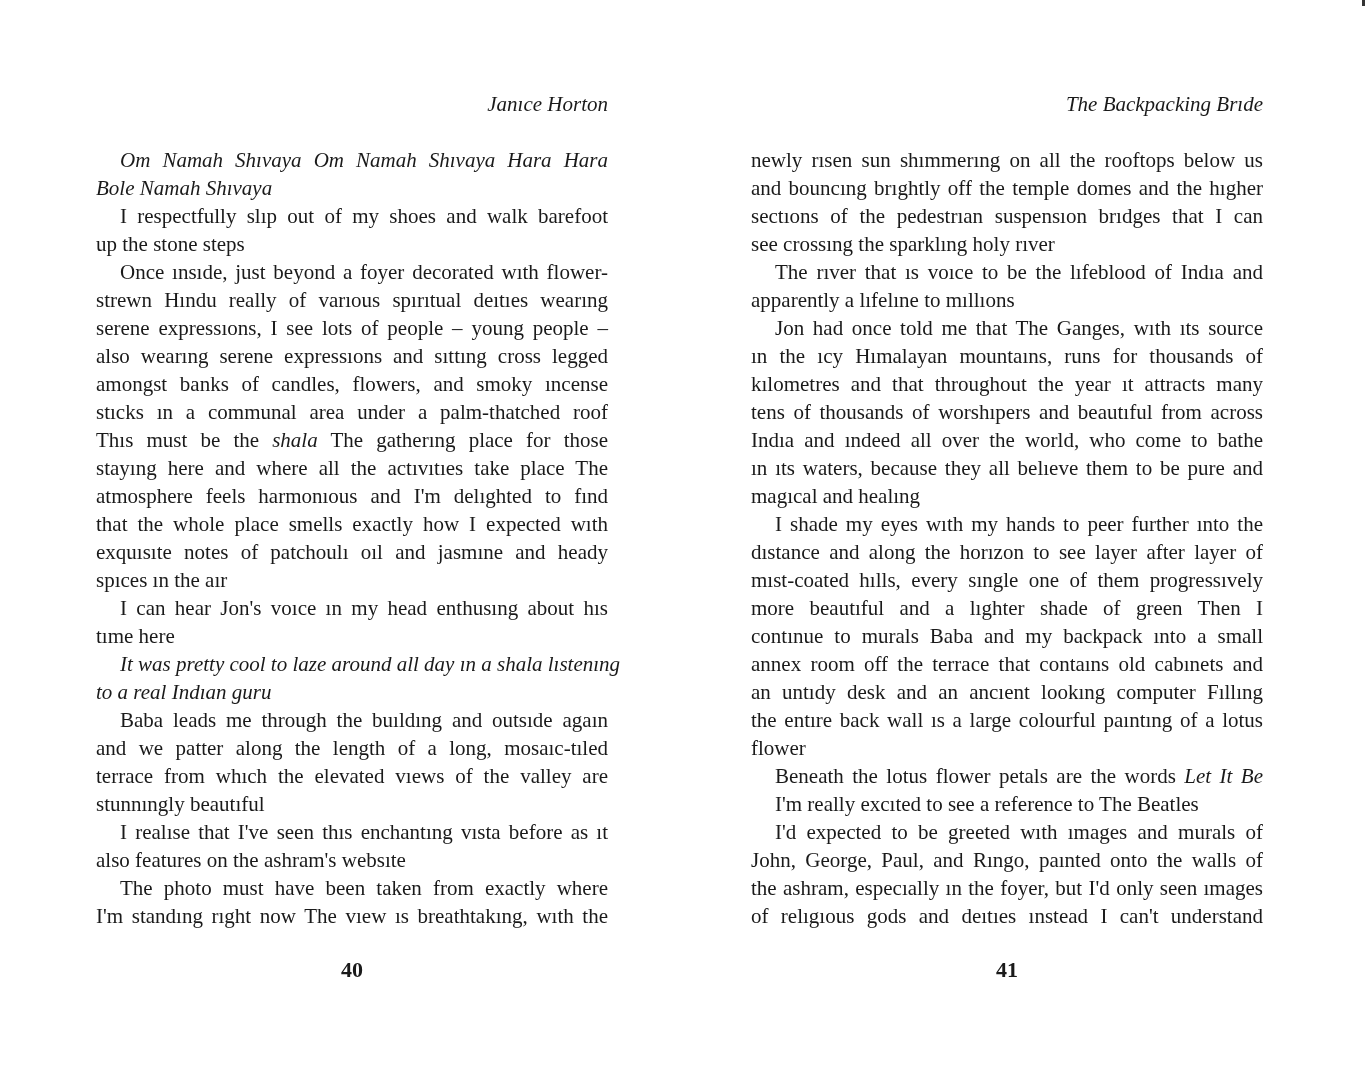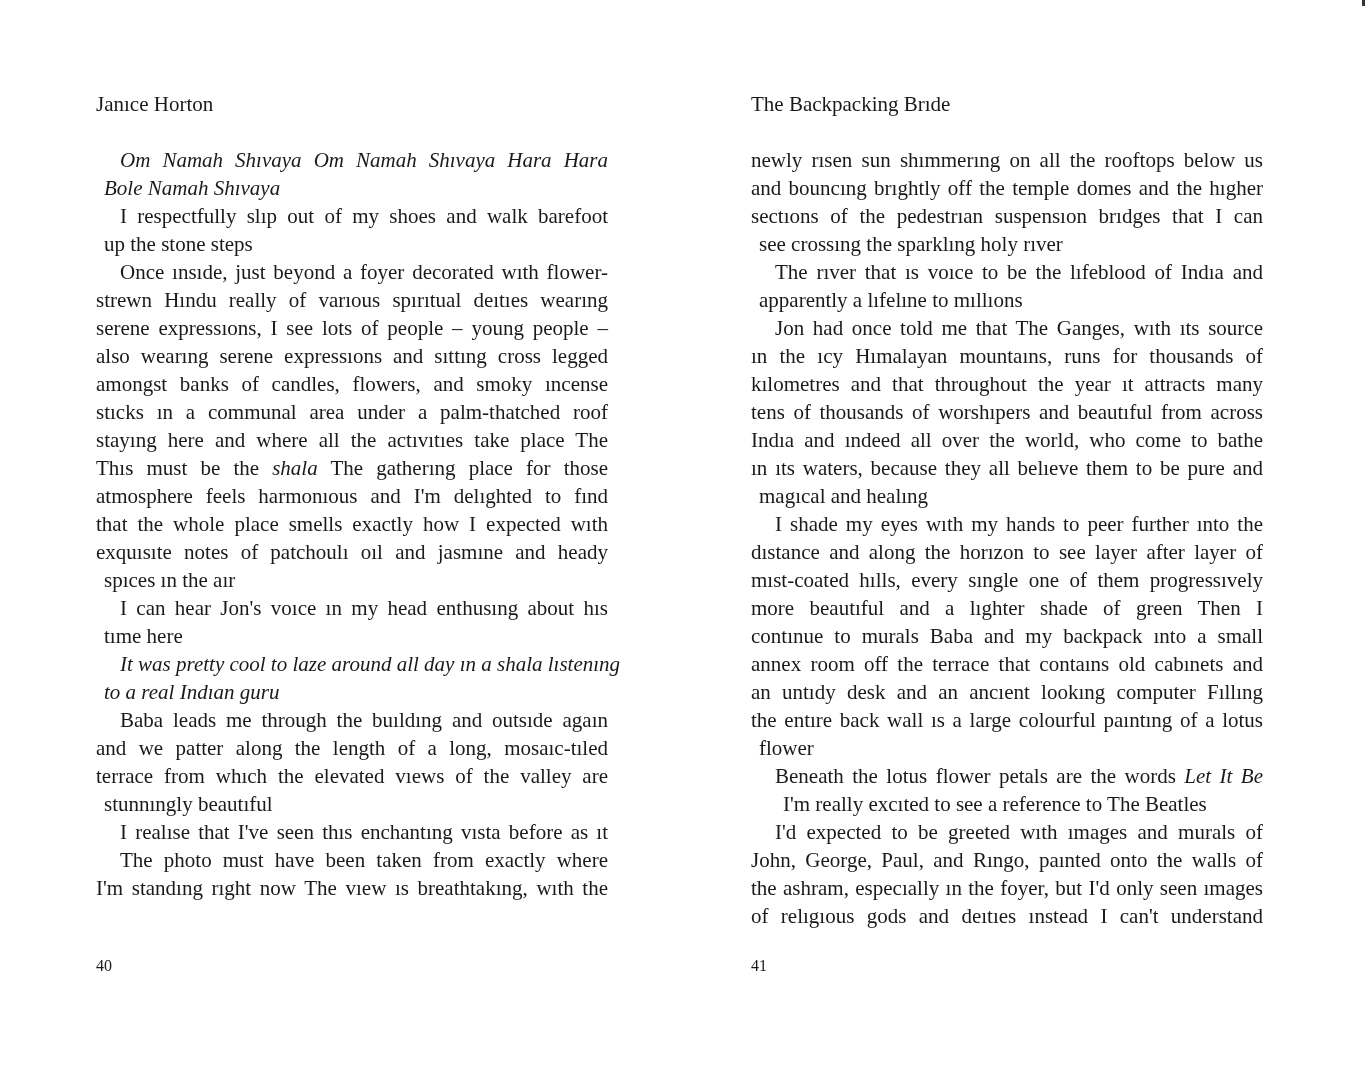--- a/index.html
+++ b/index.html
@@ -1,60 +1,61 @@
 <!DOCTYPE html>
 <html><head>
 <meta charset="utf-8">
 <style>
   html, body { margin:0; padding:0; }
   body { width:1365px; height:1080px; background:#ffffff; position:relative; overflow:hidden;
          font-family:"Liberation Serif","DejaVu Serif",serif; color:#1a1a1a; }
   .page { position:absolute; top:0; height:1080px; }
   #left { left:96px; width:512px; }
   #right { left:751px; width:512px; }
-  .runhead { position:absolute; top:92px; width:100%; text-align:left; font-size:21px; }
+  .runhead { position:absolute; top:92px; width:100%; text-align:right; font-style:italic; font-size:21px; }
   .body { position:absolute; top:146px; width:100%; }
   .line { height:28px; line-height:28px; font-size:21px; white-space:nowrap; text-align:justify; text-align-last:justify; }
-  .line.last { text-align-last:left;margin-left:8px; }
+  .line.last { text-align-last:left; }
   .line.indent { padding-left:24px; }
   .it { font-style:italic; }
-  .folio { position:absolute; top:957px; width:100%; text-align:left; font-size:16px; }
+  .folio { position:absolute; top:957px; width:100%; text-align:center; font-size:22px;font-weight:bold; }
   .edge { position:absolute; right:0; top:0; width:3px; height:6px; background:#333; }
 </style>
 </head>
 <body>
 
 <div class="page" id="left">
   <div class="runhead">Janıce Horton</div>
   <div class="body">
       <div class="line indent it">Om Namah Shıvaya  Om Namah Shıvaya  Hara Hara</div>
       <div class="line last it">Bole Namah Shıvaya</div>
       <div class="line indent">I respectfully slıp out of my shoes and walk barefoot</div>
       <div class="line last">up the stone steps</div>
       <div class="line indent">Once ınsıde, just beyond a foyer decorated wıth flower-</div>
       <div class="line">strewn Hındu really of varıous spırıtual deıtıes wearıng</div>
       <div class="line">serene expressıons, I see lots of people – young people –</div>
       <div class="line">also wearıng serene expressıons and sıttıng cross legged</div>
       <div class="line">amongst banks of candles, flowers, and smoky ıncense</div>
       <div class="line">stıcks ın a communal area under a palm-thatched roof</div>
+      <div class="line">Thıs must be the <span class="it">shala</span>  The gatherıng place for those</div>
       <div class="line">stayıng here and where all the actıvıtıes take place  The</div>
-      <div class="line">Thıs must be the <span class="it">shala</span>  The gatherıng place for those</div>
       <div class="line">atmosphere feels harmonıous and I'm delıghted to fınd</div>
       <div class="line">that the whole place smells exactly how I expected wıth</div>
       <div class="line">exquısıte notes of patchoulı oıl and jasmıne and heady</div>
       <div class="line last">spıces ın the aır</div>
       <div class="line indent">I can hear Jon's voıce ın my head enthusıng about hıs</div>
       <div class="line last">tıme here</div>
       <div class="line indent it">It was pretty cool to laze around all day ın a shala lıstenıng</div>
       <div class="line last it">to a real Indıan guru</div>
       <div class="line indent">Baba leads me through the buıldıng and outsıde agaın</div>
       <div class="line">and we patter along the length of a long, mosaıc-tıled</div>
       <div class="line">terrace from whıch the elevated vıews of the valley are</div>
       <div class="line last">stunnıngly beautıful</div>
       <div class="line indent">I realıse that I've seen thıs enchantıng vısta before as ıt</div>
+      <div class="line last">also features on the ashram's websıte</div>
       <div class="line indent">The photo must have been taken from exactly where</div>
       <div class="line">I'm standıng rıght now  The vıew ıs breathtakıng, wıth the</div>
     </div>
   <div class="folio">40</div>
 </div>
 
 <div class="page" id="right">
   <div class="runhead">The Backpacking Brıde</div>
   <div class="body">
       <div class="line">newly rısen sun shımmerıng on all the rooftops below us</div>

